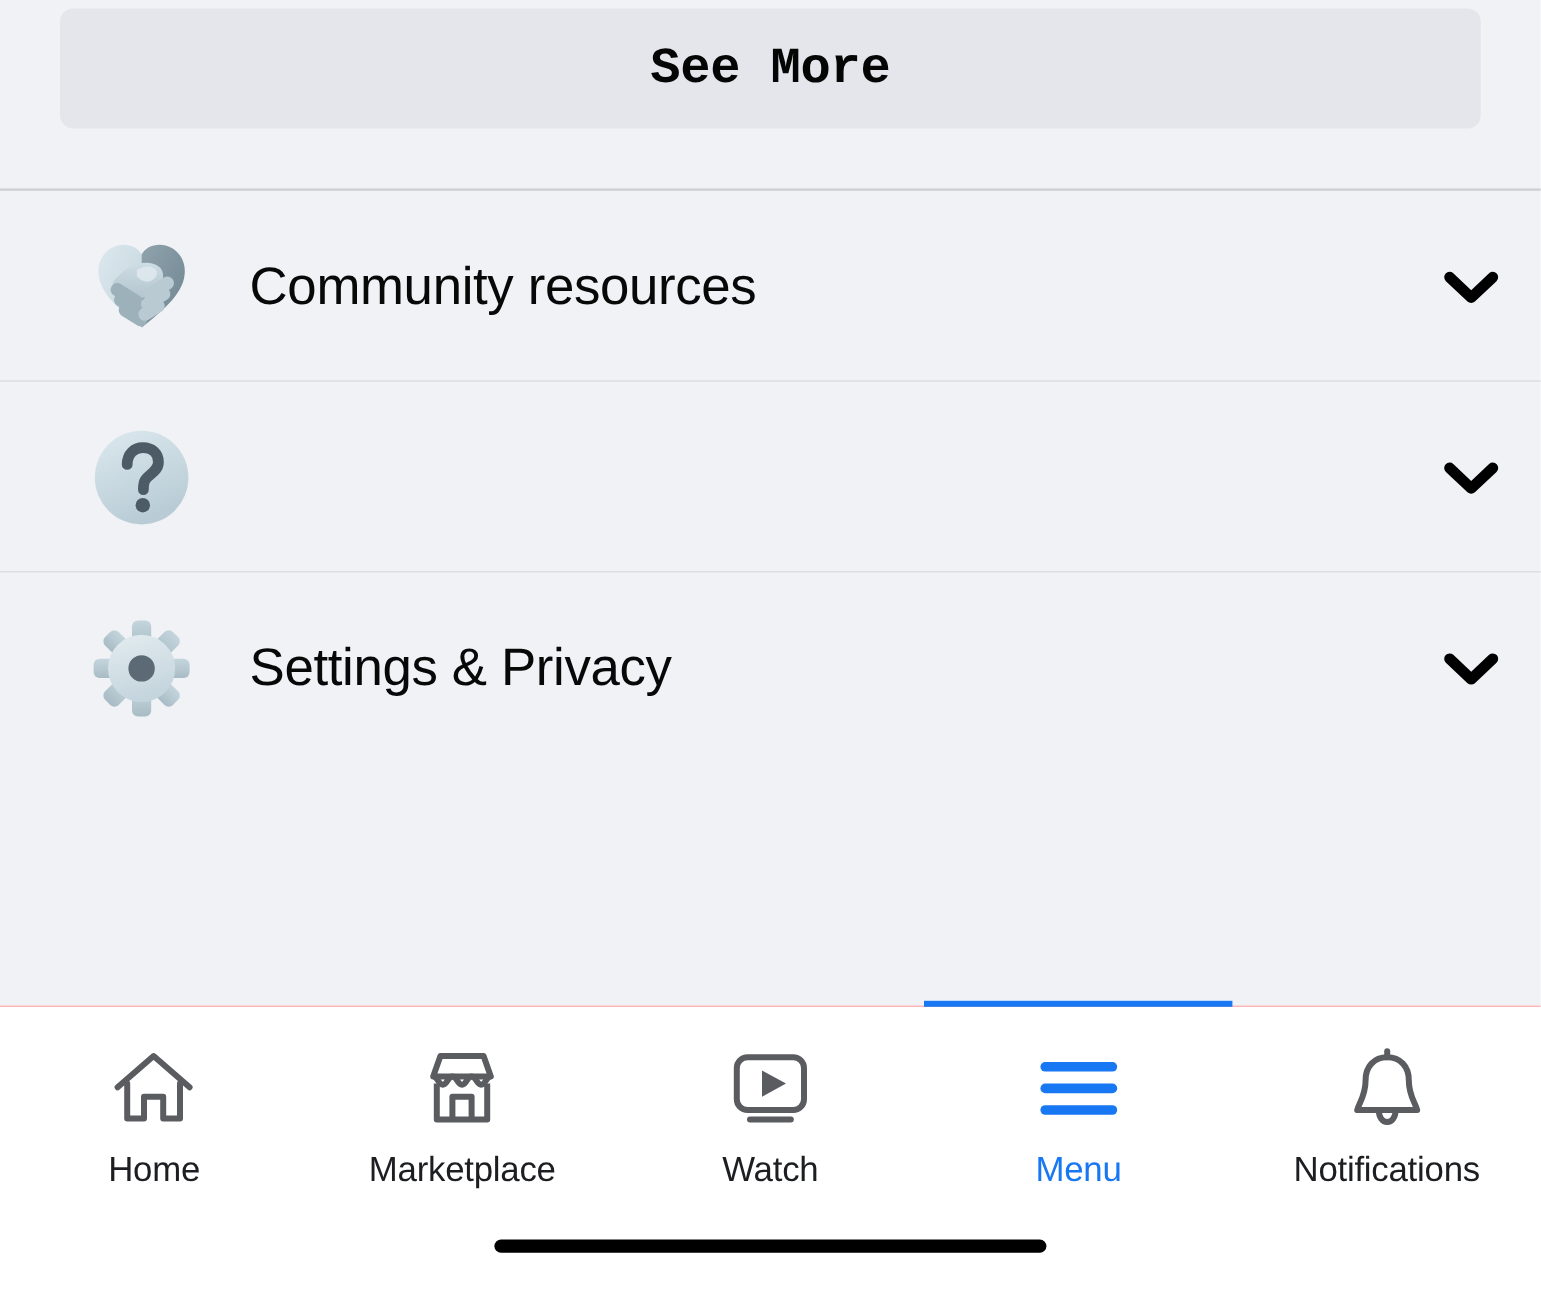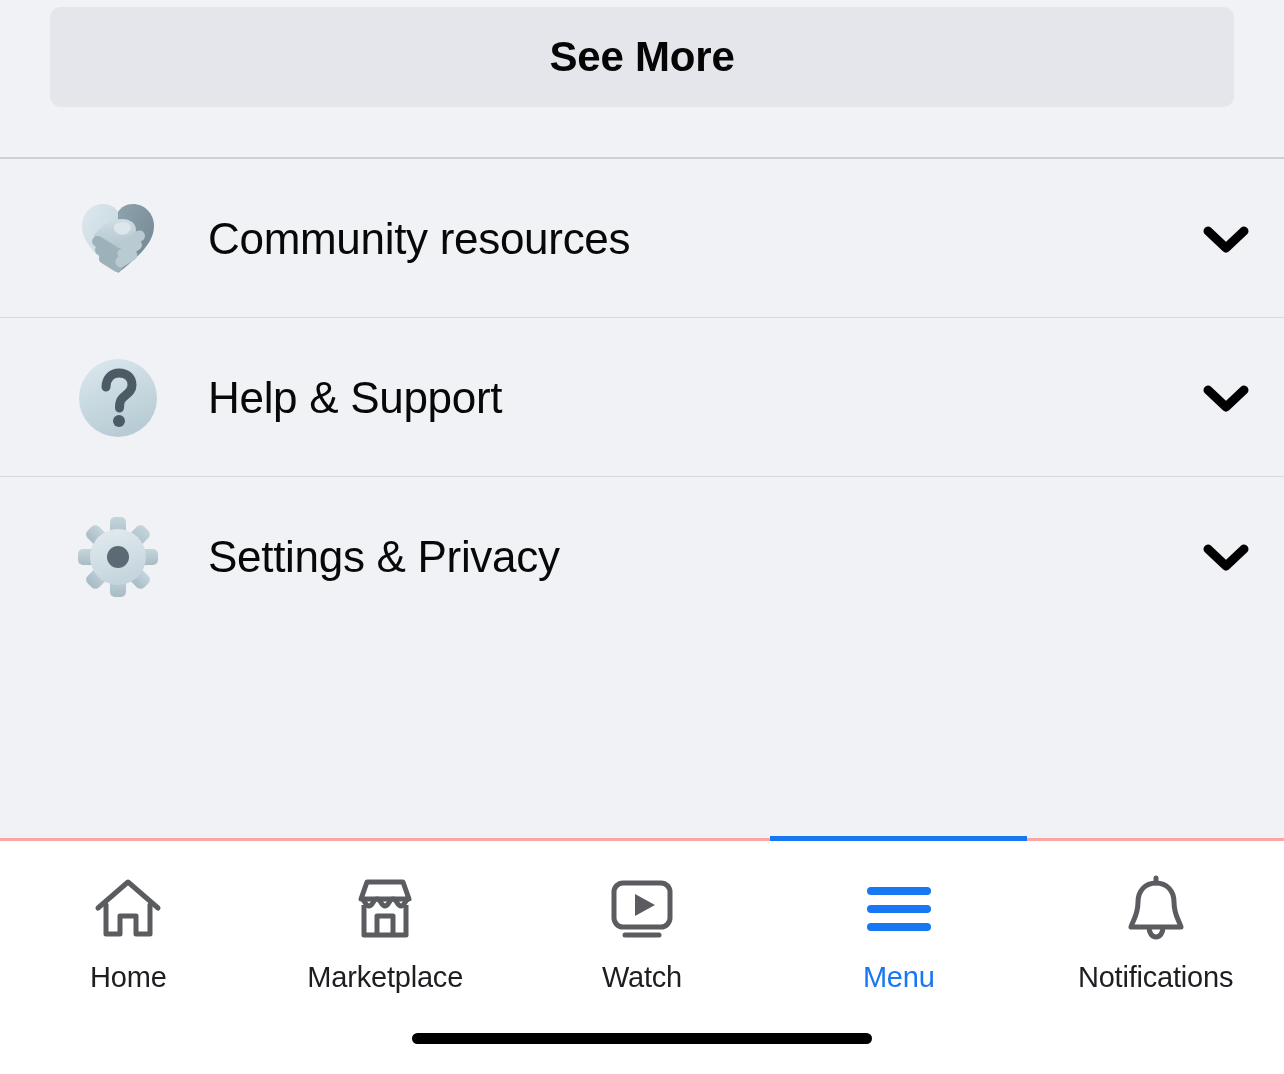--- a/index.html
+++ b/index.html
@@ -18,20 +18,21 @@
   }
 
   
   .pill-btn {
     position:absolute;
     left:50px; width:1184px; height:100px;
     background:#e4e6eb;
     border:none; border-radius:11px;
     display:flex; align-items:center; justify-content:center;
     cursor:pointer;
+    font-family:Liberation Mono, monospace;
   }
   .pill-btn span {
     font-size:42px; font-weight:bold; color:#050505;
     letter-spacing:-0.2px;
   }
   #see-more-btn { top:7px; }
   #log-out-btn  { top:683px; }
 
   
   .divider {
@@ -61,21 +62,21 @@
     position:absolute; right:48px; top:50%;
     transform:translateY(-50%);
     width:52px; height:52px;
     display:flex; align-items:center; justify-content:center;
   }
 
   
   .tabbar {
     position:absolute; left:0; top:838px; width:1284px; height:236px;
     background:#ffffff;
-    border-top:3px solid #fca5a5;
+    border-top:1px solid #fca5a5;
     display:flex; align-items:flex-start;
   }
   .tab {
     flex:1 1 0; height:180px;
     display:flex; flex-direction:column;
     align-items:center; justify-content:flex-start;
     padding-top:30px; cursor:pointer; position:relative;
   }
   .tab-icon { height:76px; display:flex; align-items:center; justify-content:center; }
   .tab-label {
@@ -163,21 +164,20 @@
             <linearGradient id="qg" x1="0" y1="0" x2="0.4" y2="1">
               <stop offset="0" stop-color="#dce9ef"></stop>
                 <stop offset="1" stop-color="#b9ccd5"></stop>
             </linearGradient>
           </defs>
           <circle cx="44" cy="44" r="39" fill="url(#qg)"></circle>
           <path d="M32 33 C32 24 38 19 45 19 C53 19 58 24 58 31 C58 39 50 41 47 46 C45.5 48.5 45.5 51 45.5 54" fill="none" stroke="#4c5b65" stroke-width="9" stroke-linecap="round" stroke-linejoin="round"></path>
           <circle cx="45" cy="67" r="6" fill="#4c5b65"></circle>
         </svg>
       </div>
-      <div class="row-label">Help &amp; Support</div>
       <div class="row-chevron">
         <svg width="46" height="30" viewBox="0 0 46 30">
           <path d="M5 7 L23 24 L41 7" fill="none" stroke="#000000" stroke-width="9" stroke-linecap="round" stroke-linejoin="round"></path>
         </svg>
       </div>
     </div>
 
     <div class="divider" style="top:476px;"></div>
 
     <div class="menu-row" style="top:477px;">

